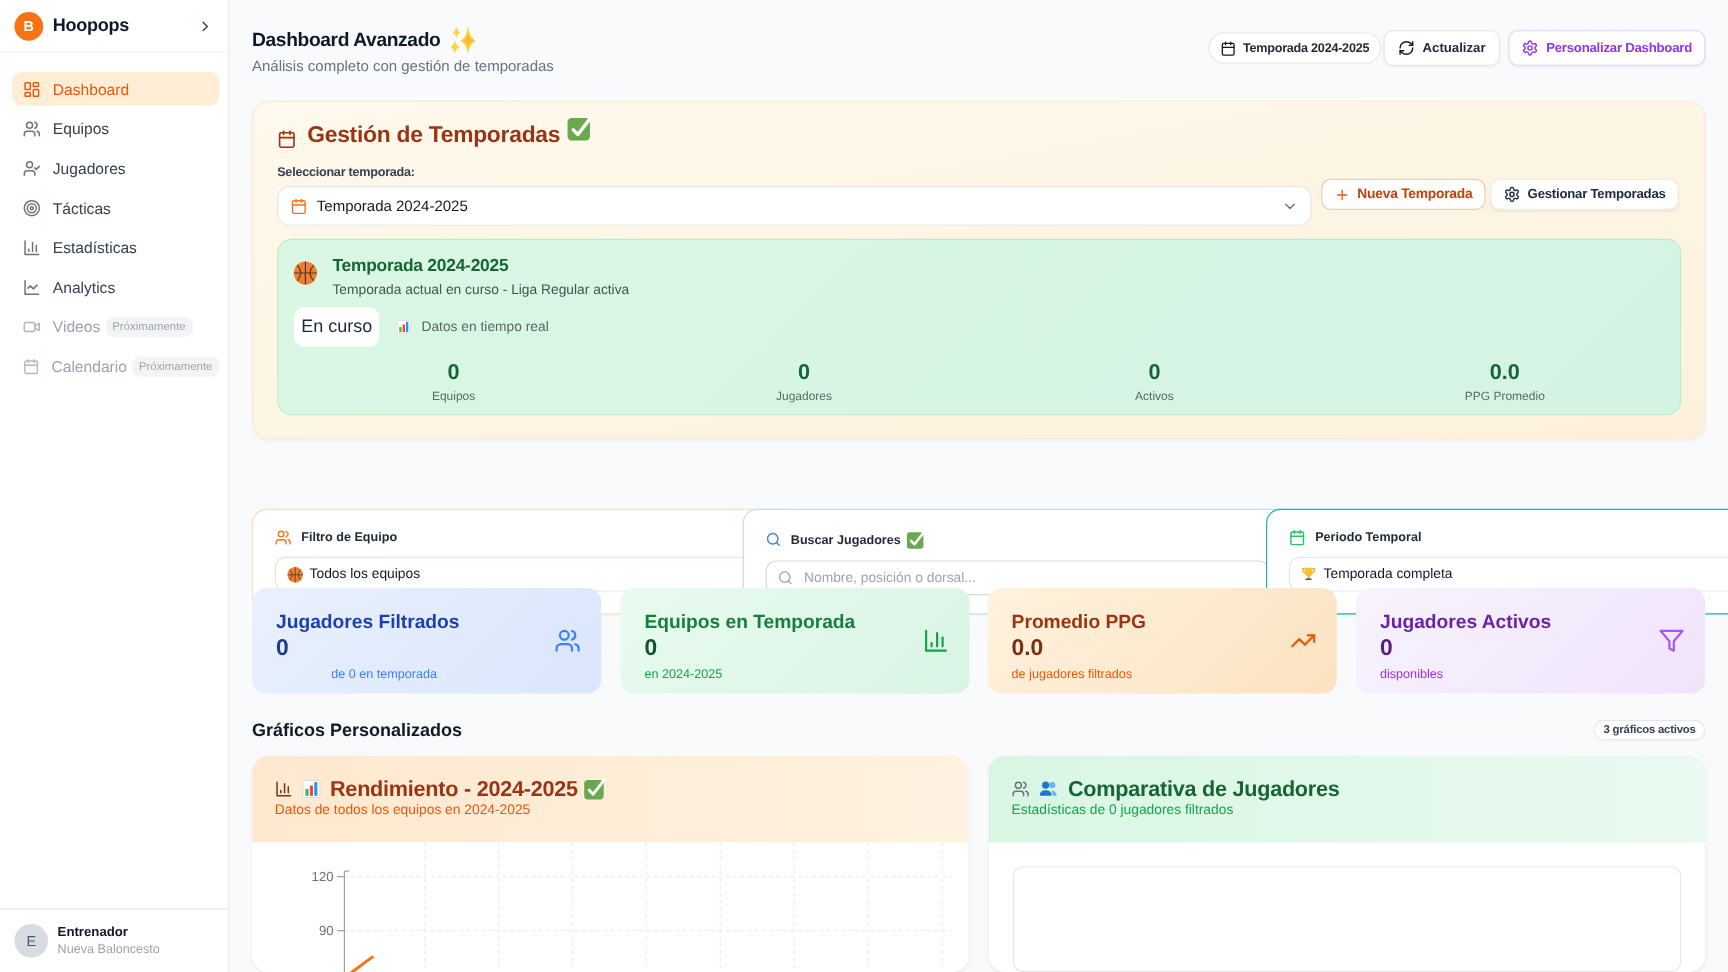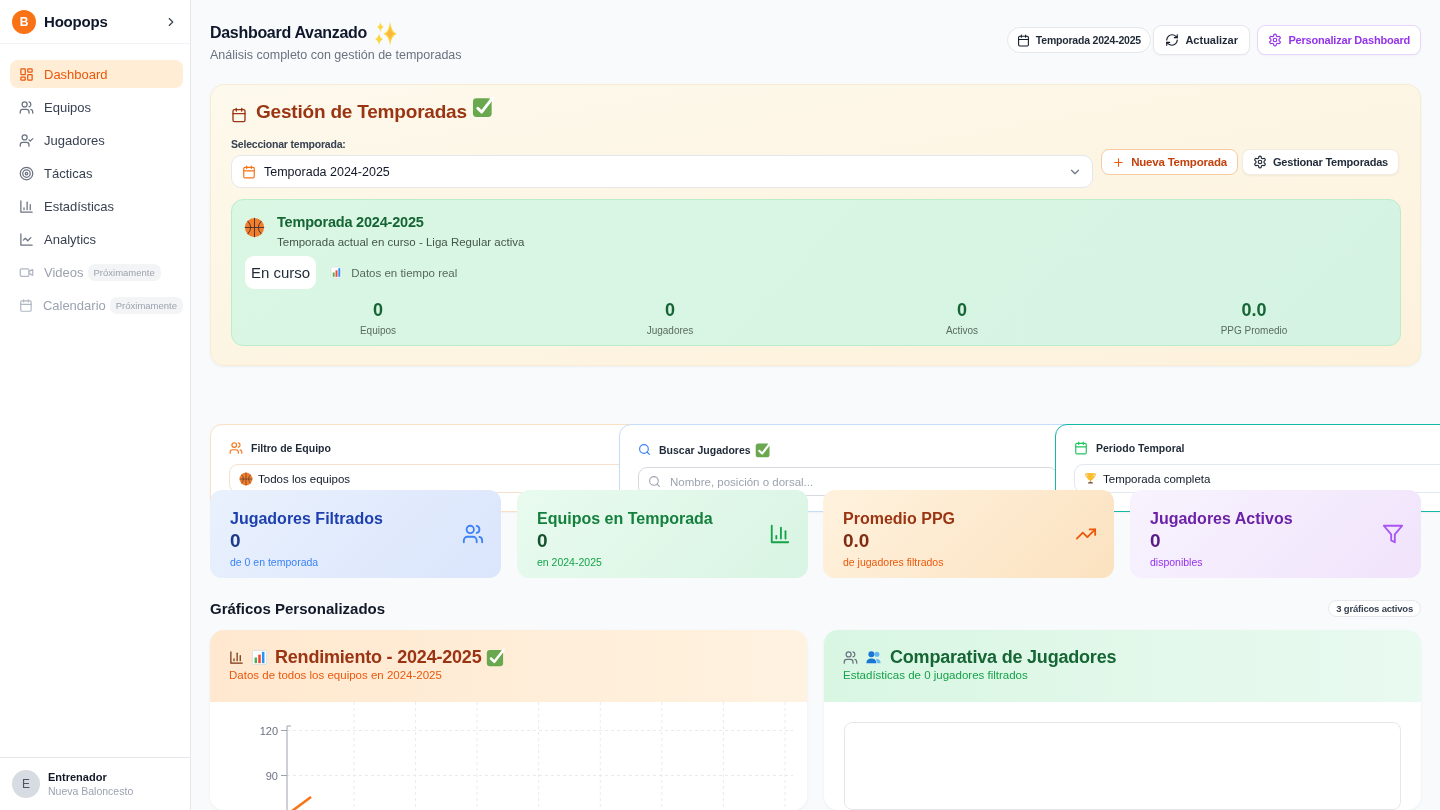--- a/index.html
+++ b/index.html
@@ -73,21 +73,21 @@
 #fc3 .fselect { border:1px solid #e2e8f0; }
 .fselect .chev { margin-left:auto; }
 
 
 .scard { position:absolute; top:490px; width:291px; height:88px; border-radius:12px; padding:20px 20px 0 20px; }
 .scard .icon { position:absolute; right:17px; top:33px; }
 .scard .t { font-size:16px; font-weight:bold; }
 .scard .n { font-size:19px; font-weight:bold; margin-top:2px; }
 .scard .s { font-size:10.5px; margin-top:4px; }
 #sc1 { left:210px; background:linear-gradient(135deg,#e9f1fd,#dbe5fc); }
-#sc1 .t { color:#1e40af; } #sc1 .n { color:#1e3a8a; } #sc1 .s { color:#3b82f6; } #sc1 .icon { color:#3b82f6; }
+#sc1 .t { color:#1e40af; } #sc1 .n { color:#1e3a8a; } #sc1 .s { color:#3b82f6;margin-left:46px; } #sc1 .icon { color:#3b82f6; }
 #sc2 { left:517px; background:linear-gradient(135deg,#e8fbee,#d9f4e4); }
 #sc2 .t { color:#15803d; } #sc2 .n { color:#14532d; } #sc2 .s { color:#16a34a; } #sc2 .icon { color:#16a34a; }
 #sc3 { left:823px; background:linear-gradient(135deg,#fff2de,#fbe2c0); }
 #sc3 .t { color:#9a3412; } #sc3 .n { color:#7c2d12; } #sc3 .s { color:#ea580c; } #sc3 .icon { color:#ea580c; }
 #sc4 { left:1130px; background:linear-gradient(135deg,#f8f3fe,#f0e3fb); }
 #sc4 .t { color:#6b21a8; } #sc4 .n { color:#581c87; } #sc4 .s { color:#9333ea; } #sc4 .icon { color:#a855f7; }
 
 
 #gtitle { left:210px; top:600px; font-size:15px; font-weight:bold; color:#111827; }
 #gbadge { right:19px; top:600px; height:17px; white-space:nowrap; background:#fff; border:1px solid #e5e7eb; border-radius:9px; font-size:9.5px; font-weight:bold; letter-spacing:-.2px; color:#374151; display:flex; align-items:center; padding:0 7px; }

